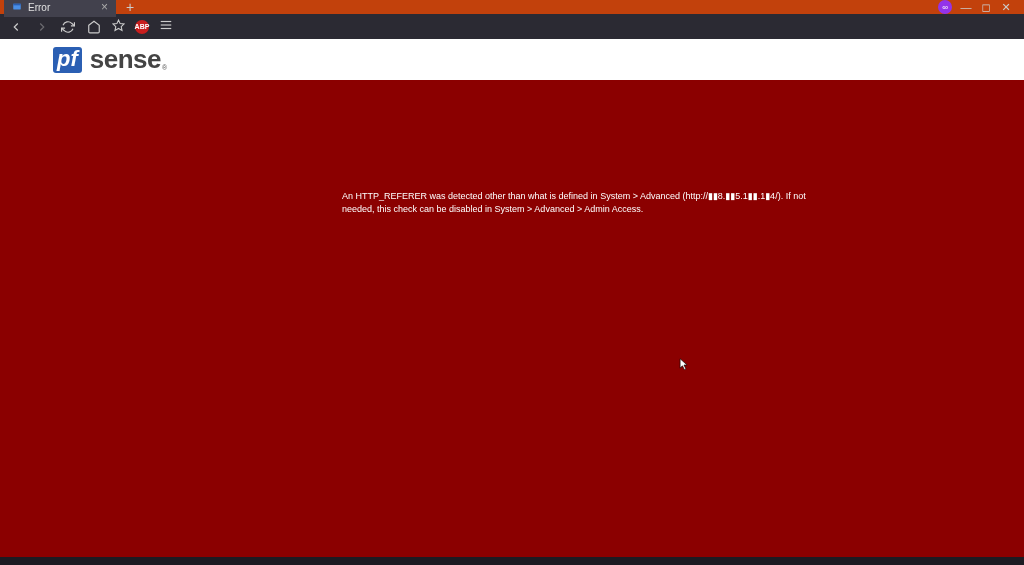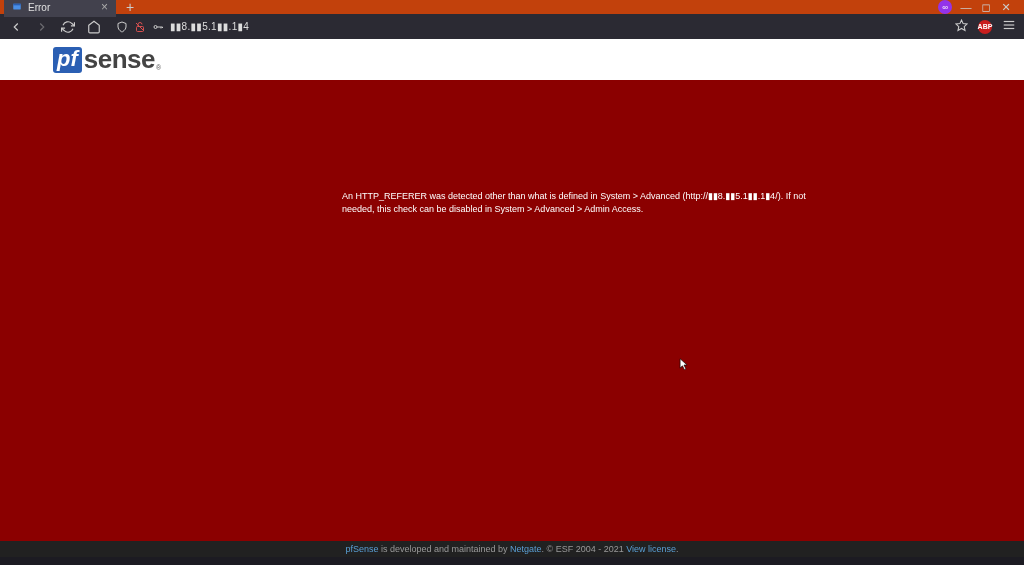--- a/index.html
+++ b/index.html
@@ -164,21 +164,21 @@
       font-style: italic;
       font-size: 22px;
       padding: 1px 4px 3px 4px;
       border-radius: 3px;
       line-height: 1;
     }
     .logo-sense {
       color: #444;
       font-size: 26px;
       font-weight: 600;
-      margin-left: 2px;
+      margin-left: 8px;
       letter-spacing: -0.5px;
     }
     .logo-reg {
       color: #555;
       font-size: 7px;
       align-self: flex-end;
       margin-bottom: 4px;
       margin-left: 1px;
     }
     .error-body {
@@ -251,41 +251,20 @@
     <svg viewBox="0 0 24 24" fill="none" stroke="currentColor" stroke-width="2">
         <path d="M23 4v6h-6M1 20v-6h6"></path>
         <path d="M3.51 9a9 9 0 0114.85-3.36L23 10M1 14l4.64 4.36A9 9 0 0020.49 15"></path>
       </svg>
   </div>
   <div class="nav-btn">
     <svg viewBox="0 0 24 24" fill="none" stroke="currentColor" stroke-width="2">
         <path d="M3 9l9-7 9 7v11a2 2 0 01-2 2H5a2 2 0 01-2-2z"></path>
       </svg>
   </div>
-  <div class="address-bar">
-    <span class="addr-icon">
-      <svg viewBox="0 0 24 24" fill="none" stroke="currentColor" stroke-width="2">
-          <path d="M12 22s8-4 8-10V5l-8-3-8 3v7c0 6 8 10 8 10z"></path>
-        </svg>
-    </span>
-    <span class="addr-icon" style="color:#d85050">
-      <svg viewBox="0 0 24 24" fill="none" stroke="currentColor" stroke-width="2">
-          <rect x="5" y="11" width="14" height="10" rx="2"></rect>
-          <path d="M8 11V7a4 4 0 018 0"></path>
-          <line x1="4" y1="4" x2="20" y2="20" stroke="#d85050"></line>
-        </svg>
-    </span>
-    <span class="addr-icon">
-      <svg viewBox="0 0 24 24" fill="none" stroke="currentColor" stroke-width="2">
-          <circle cx="7" cy="12" r="3"></circle>
-          <path d="M10 12h11M18 12v3M21 12v2"></path>
-        </svg>
-    </span>
-    <span class="addr-text">▮▮8.▮▮5.1▮▮.1▮4</span>
-  </div>
   <div class="nav-right">
     <div class="bookmark-icon">
       <svg viewBox="0 0 24 24" fill="none" stroke="currentColor" stroke-width="2">
           <polygon points="12 2 15 8.5 22 9.3 17 14 18.5 21 12 17.5 5.5 21 7 14 2 9.3 9 8.5 12 2"></polygon>
         </svg>
     </div>
     <div class="abp-badge">ABP</div>
     <div class="hamburger">
       <svg viewBox="0 0 24 24" fill="none" stroke="currentColor" stroke-width="2">
           <line x1="3" y1="6" x2="21" y2="6"></line>
@@ -302,24 +281,19 @@
       <span class="logo-pf">pf</span>
       <span class="logo-sense">sense</span>
       <span class="logo-reg">®</span>
     </div>
   </div>
   <div class="error-body">
     <div class="error-text-wrap">
       <div>An HTTP_REFERER was detected other than what is defined in System &gt; Advanced (http://▮▮8.▮▮5.1▮▮.1▮4/). If not needed, this check can be disabled in System &gt; Advanced &gt; Admin Access.</div>
     </div>
   </div>
-  <div class="footer">
-    <span>
-      <a href="#">pfSense</a><span> is developed and maintained by </span><a href="#">Netgate</a><span>. © ESF 2004 - 2021 </span><a href="#">View license</a><span>.</span>
-    </span>
-  </div>
 </div>
 
 <div class="cursor">
   <svg viewBox="0 0 12 18">
       <path d="M1 1 L1 13 L4 10 L6.5 15 L8.5 14 L6 9 L10 9 Z" fill="#fff" stroke="#000" stroke-width="0.8"></path>
     </svg>
 </div>
 
 </body></html>

